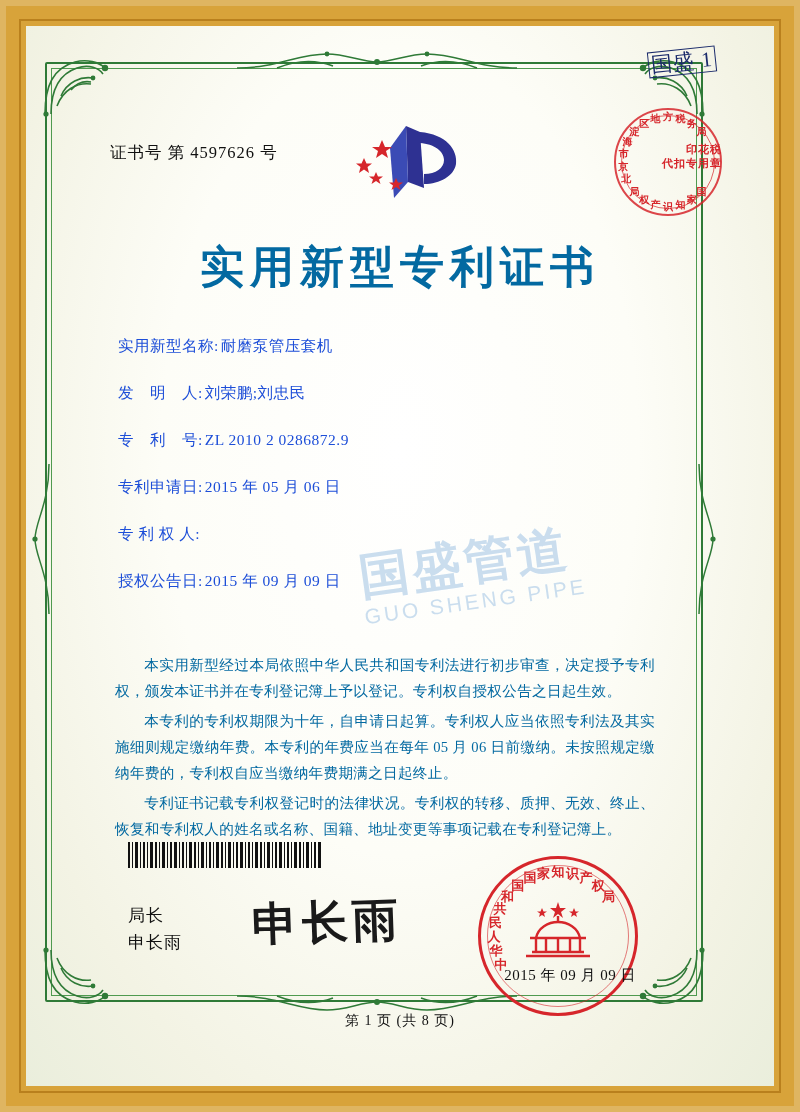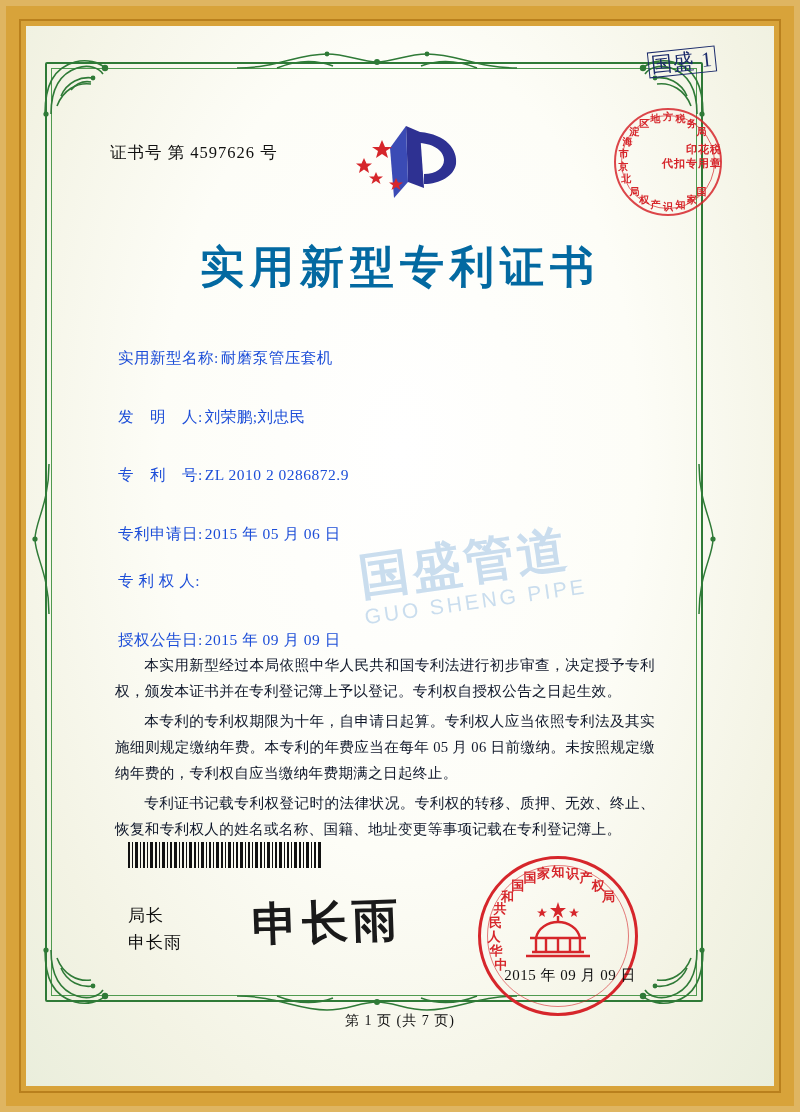--- a/index.html
+++ b/index.html
@@ -198,21 +198,20 @@
     display: flex;
     align-items: baseline;
     margin-bottom: 26px;
     letter-spacing: .5px;
   }
   .field-row .lab {
     white-space: pre;
   }
   .field-row .val {
     margin-left: 2px;
-    margin-top: 12px;
   }
 
   
   .watermark {
     position: absolute;
     left: 360px;
     top: 536px;
     transform: rotate(-8deg);
     color: #b9d3ea;
     opacity: .75;
@@ -233,21 +232,21 @@
   }
 
   
   .body-text {
     position: absolute;
     left: 115px;
     top: 652px;
     width: 540px;
     font-size: 14.6px;
     line-height: 26px;
-    color: #0f172a;
+    color: #0369a1;
     text-align: justify;
     letter-spacing: .3px;
   }
   .body-text p {
     margin: 0 0 4px 0;
     text-indent: 2em;
   }
 
   
   .barcode {
@@ -597,15 +596,15 @@
       </g>
       <g fill="#d6262b">
         <polygon points="42,8 44,14 50,14 45,18 47,24 42,20 37,24 39,18 34,14 40,14"></polygon>
         <polygon points="26,14 27.5,17.5 31,17.5 28,19.5 29,23 26,21 23,23 24,19.5 21,17.5 24.5,17.5"></polygon>
         <polygon points="58,14 59.5,17.5 63,17.5 60,19.5 61,23 58,21 55,23 56,19.5 53,17.5 56.5,17.5"></polygon>
       </g>
     </svg>
   </div>
   <div class="stamp-date">2015 年 09 月 09 日</div>
 
-  <div class="footer">第 1 页 (共 7 页)</div>
+  <div class="footer">第 1 页 (共 8 页)</div>
 
 </div>
 
 </body></html>

